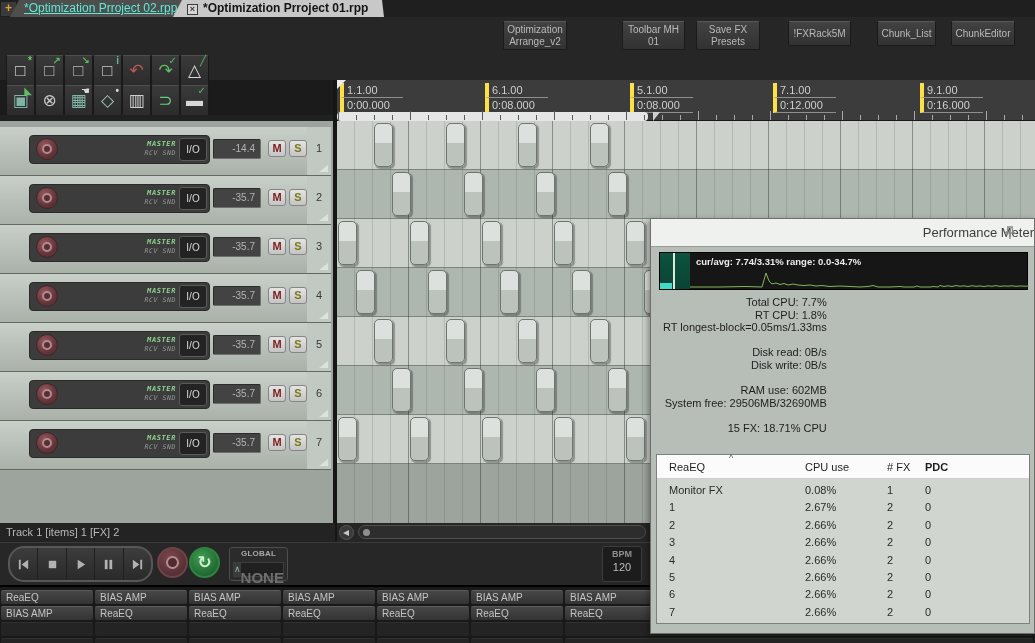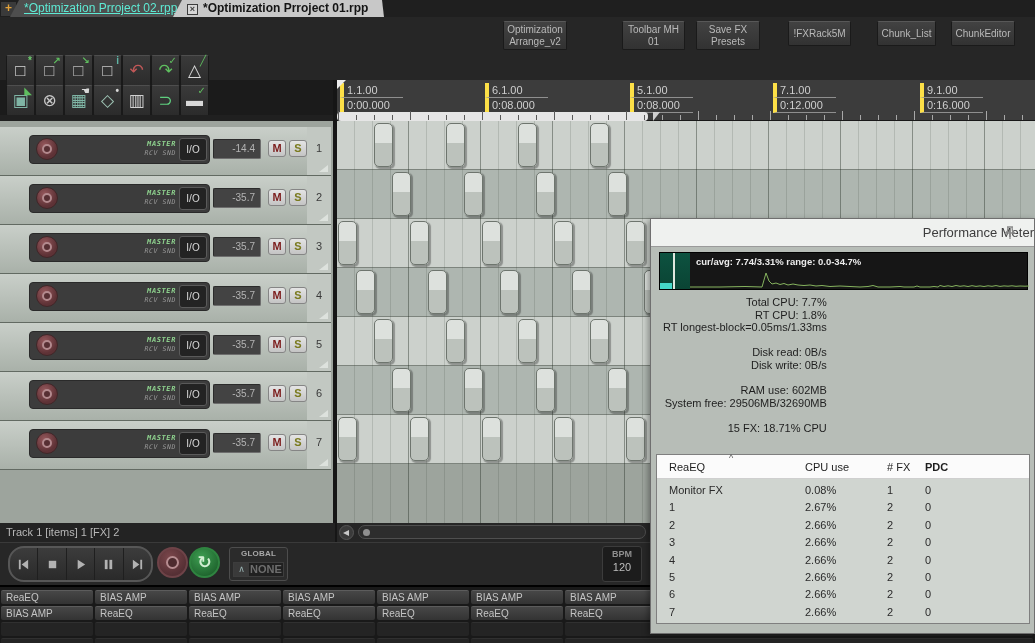--- a/index.html
+++ b/index.html
@@ -119,21 +119,21 @@
        border:2.5px solid #b78d91;background:#4e2b2f;box-sizing:border-box;}
   #loopbtn{position:absolute;left:189px;top:4px;width:31px;height:31px;border-radius:50%;
        background:radial-gradient(circle at 40% 32%,#3e9e52,#20662f 75%);border:2px solid #2f8440;box-sizing:border-box;
        color:#d2eed2;font-size:17px;font-weight:bold;text-align:center;line-height:27px;}
   #gauto{position:absolute;left:229px;top:4px;width:59px;height:34px;border:1px solid #4d4d4d;
        border-radius:3px;background:#2b2b2b;box-sizing:border-box;text-align:center;}
   #gauto .glabel{font-size:8px;font-weight:bold;color:#a9a9a9;line-height:12px;letter-spacing:.2px;}
   #gauto .gbox{position:absolute;left:3px;top:14px;width:51px;height:15px;background:#202020;
        border:1px solid #3d3d3d;box-sizing:border-box;display:flex;}
   #gauto .caret{width:15px;height:100%;background:#3a3a3a;color:#9ab4b4;font-size:9px;line-height:13px;}
-  #gauto .gval{flex:1;color:#6e6e6e;font-size:11px;font-weight:bold;line-height:13px;}
+  #gauto .gval{flex:1;color:#6e6e6e;font-size:15px;font-weight:bold;line-height:13px;margin-top:8px;}
   #timebox{position:absolute;left:293px;top:3px;width:299px;height:36px;background:#141414;
        border-radius:3px;border:1px solid #000;box-sizing:border-box;}
   #timeval{position:absolute;left:12px;top:4px;font-size:23px;color:#dde1ea;letter-spacing:1px;}
   #playstate{position:absolute;right:9px;top:10px;font-size:15px;color:#8e8e8e;}
   #bpmbox{position:absolute;left:602px;top:3px;width:40px;height:36px;background:#1c1c1c;
        border:1px solid #3c3c3c;border-radius:3px;box-sizing:border-box;text-align:center;}
   #bpmbox .bl{font-size:9px;color:#8f8f8f;line-height:14px;font-weight:bold;}
   #bpmbox .bv{font-size:11px;color:#bdbdbd;line-height:12px;}
 
   

